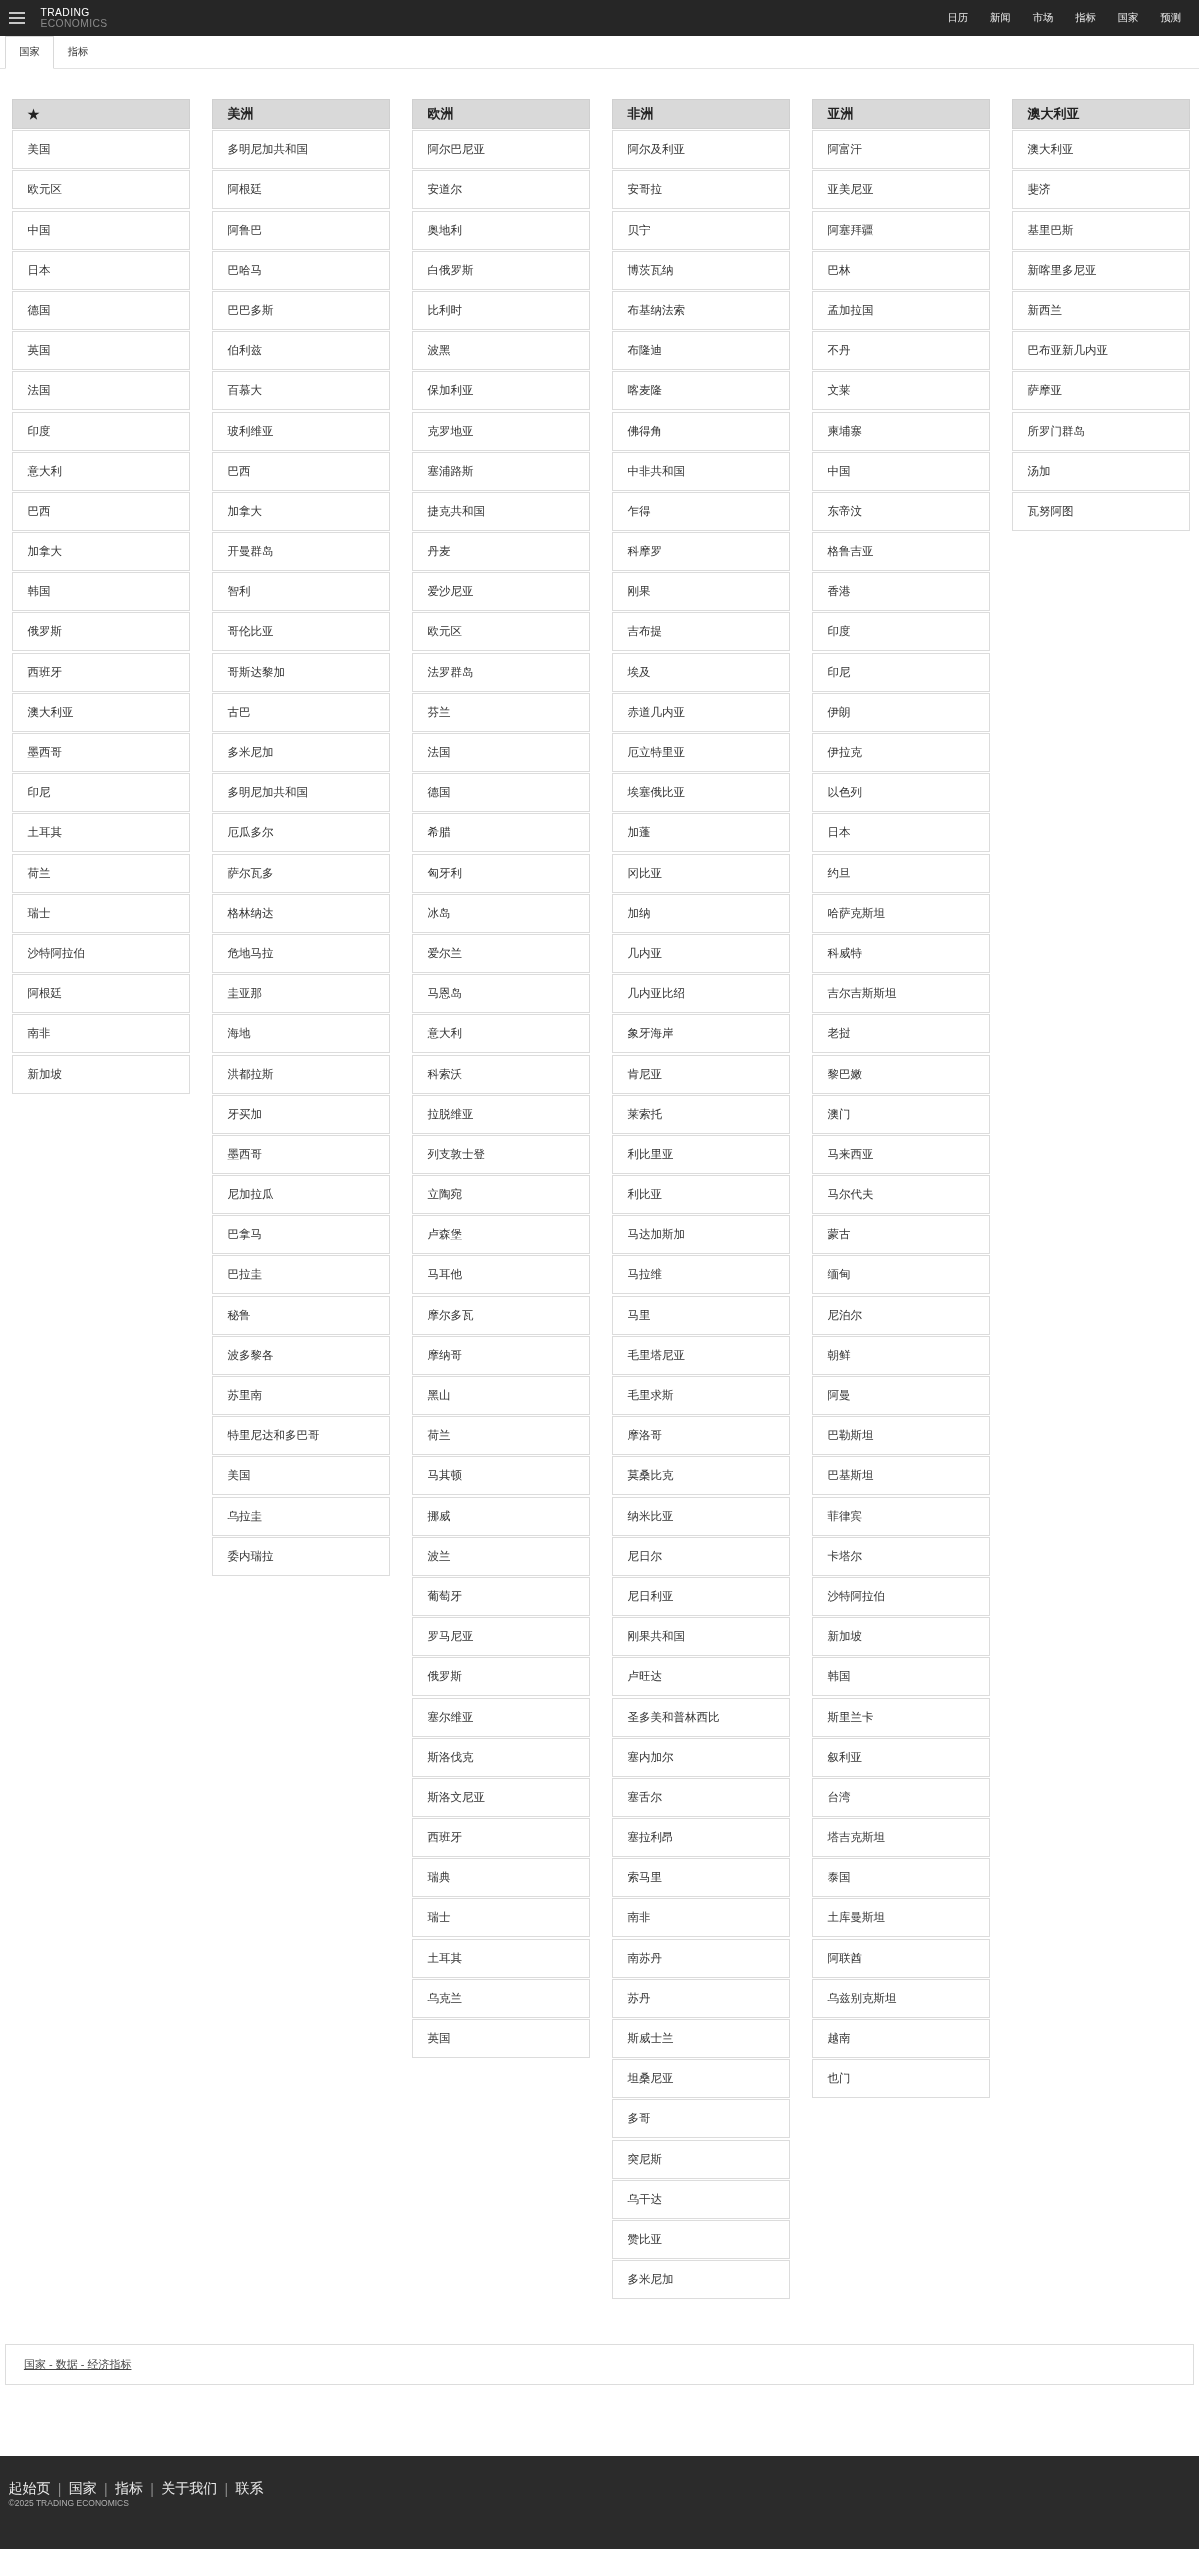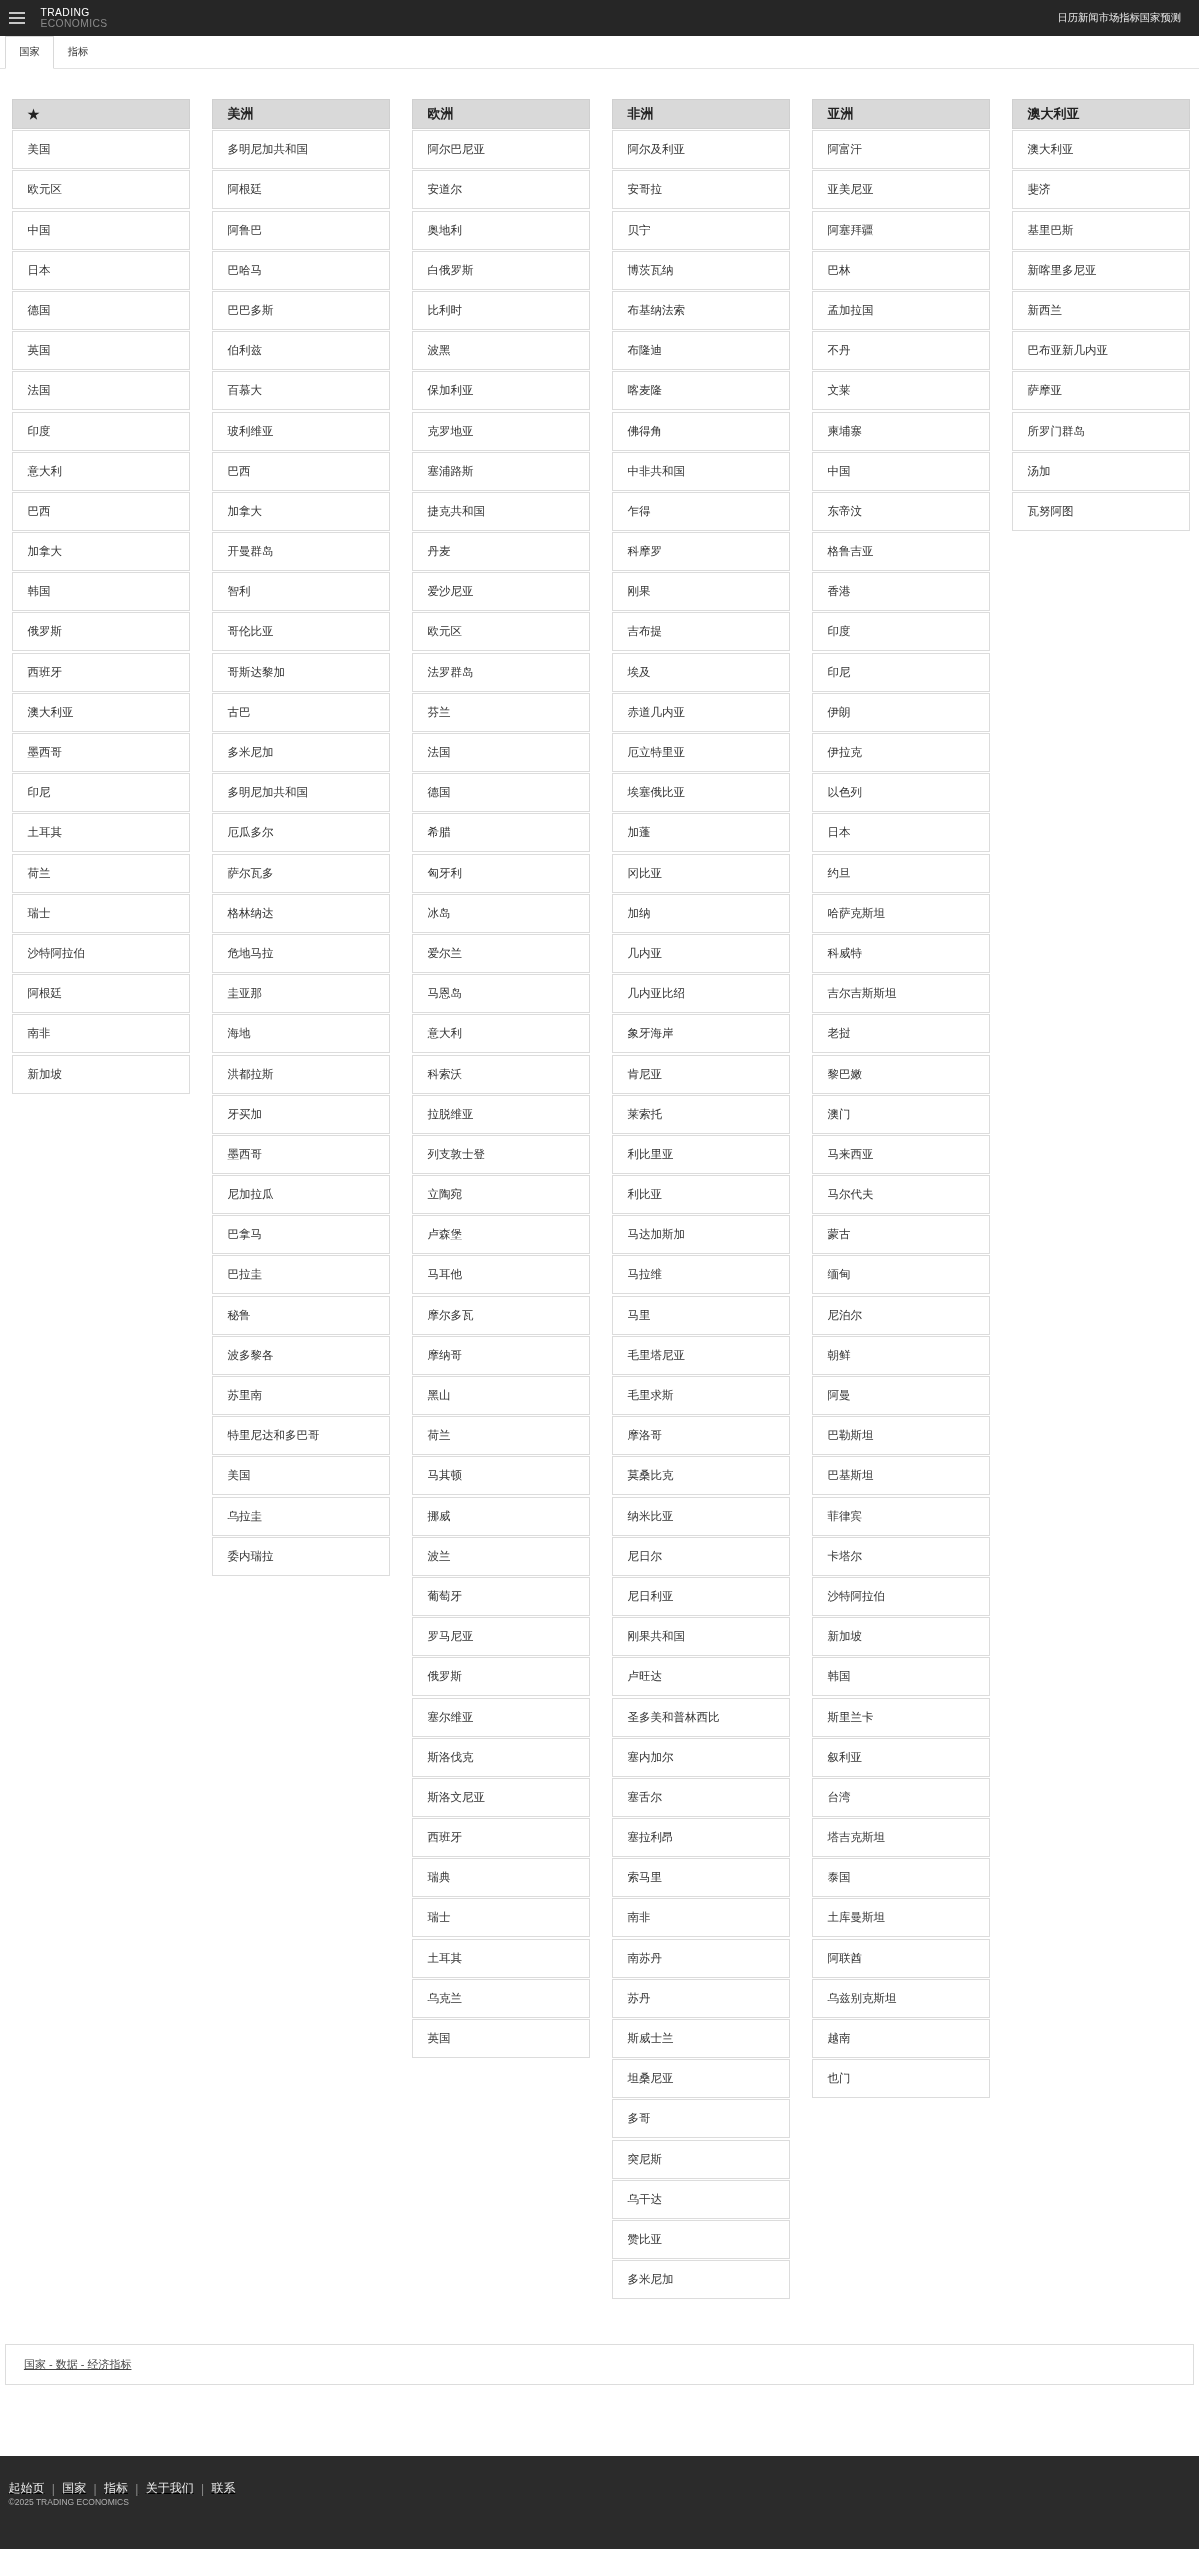--- a/index.html
+++ b/index.html
@@ -5,21 +5,21 @@
   html,body { margin:0; padding:0; background:#fff; }
   body { width:1199px; font-family:"Liberation Sans", sans-serif; }
 
   
   .navbar { height:36px; background:#262626; display:flex; align-items:center; padding:0 18px 0 8.5px; box-sizing:border-box; }
   .hamburger { display:flex; flex-direction:column; gap:3.6px; margin-right:16px; cursor:pointer; }
   .hamburger span { width:16px; height:1.8px; background:#c7c7c7; }
   .logo { line-height:1.08; font-weight:normal; font-size:10.3px; letter-spacing:0.4px; }
   .logo .l1 { color:#ffffff; }
   .logo .l2 { color:#8a8a8a; }
-  .nav-menu { margin-left:auto; display:flex; }
+  .nav-menu { margin-left:auto; display:flex; gap:22px; }
   .nav-menu .nav-item { color:#ececec; font-size:10.3px; cursor:pointer; }
 
   
   .tabbar { height:33px; display:flex; align-items:stretch; padding-left:4.9px; border-bottom:0.6px solid #e3e3e3; box-sizing:border-box; background:#fff; }
   .tab { display:flex; align-items:center; padding:0 13.4px; font-size:10.3px; color:#333; cursor:pointer; }
   .tab.active { background:#fff; border:0.6px solid #d9d9d9; border-bottom-color:#fff; margin-bottom:-0.6px; }
 
   
   .columns { display:flex; align-items:flex-start; gap:22px; padding:30px 0 0 12px; }
   .column { flex:0 0 178px; width:178px; }
@@ -28,21 +28,21 @@
   .col-header.star-header { font-size:13.4px; }
   .row { height:39px; margin-bottom:1.2px; background:#fff; border:0.6px solid #dcdcdc; box-sizing:border-box;
          display:flex; align-items:center; padding-left:14.6px; font-size:11.5px; color:#333; cursor:pointer; }
 
   
   .summary-box { margin:44px 4.9px 0 4.9px; border:0.6px solid #ddd; height:41px; box-sizing:border-box;
                  display:flex; align-items:center; padding-left:18px; font-size:11px; color:#444;text-decoration:underline; }
 
   
   .page-footer { margin-top:71px; background:#2b2b2b; height:93px; box-sizing:border-box; padding:24px 0 0 8.5px; }
-  .footer-links { display:flex; align-items:center; font-size:12px;text-decoration:underline; }
+  .footer-links { display:flex; align-items:center; font-size:14px; }
   .footer-links .flink { color:#ececec; text-decoration:none; cursor:pointer; }
   .footer-links .sep { color:#8a8a8a; padding:0 7.3px; }
   .copyright { font-size:8.5px; color:#b0b0b0; }
 </style>
 </head>
 <body>
 
 <div class="navbar">
   <div class="hamburger">
     <span></span>

